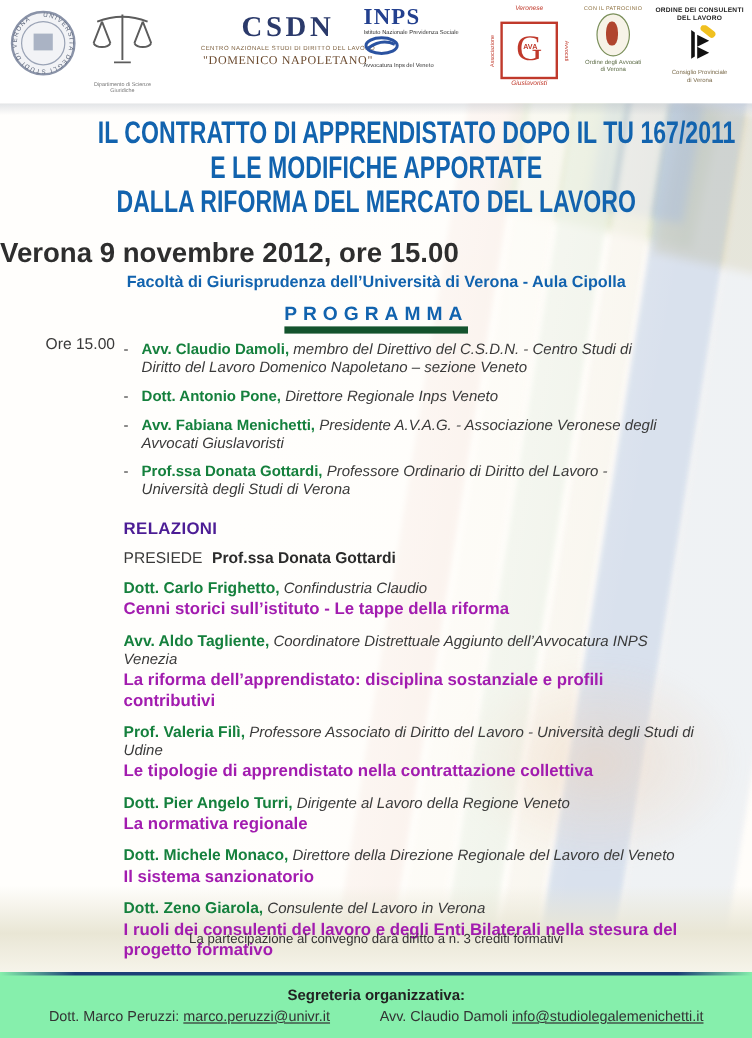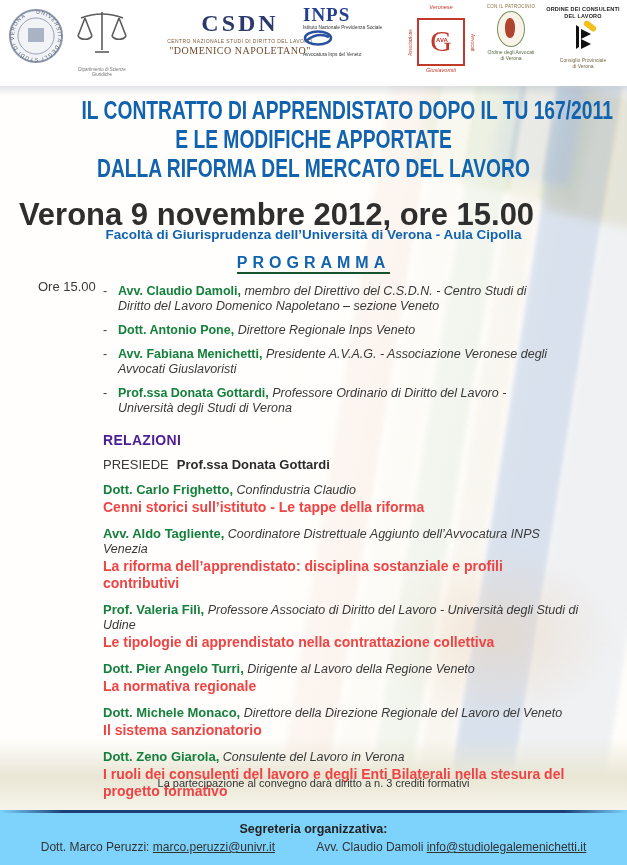--- a/index.html
+++ b/index.html
@@ -48,45 +48,45 @@
         background:radial-gradient(closest-side,#e9cdb4,rgba(233,205,180,0));filter:blur(6px);opacity:.55;}
   .fade-left{position:absolute;inset:0;background:linear-gradient(100deg,#fffefc 0%,#fffefc 34%,rgba(255,254,252,.65) 52%,rgba(255,254,252,.12) 78%);}
   .table-band{position:absolute;left:0;bottom:0;width:100%;height:72px;
         background:linear-gradient(180deg,rgba(236,233,216,0),#e9e6d5 55%,#f6f4ea);}
   .top-shadow{position:absolute;left:0;top:0;width:100%;height:10px;
         background:linear-gradient(180deg,rgba(170,178,190,.35),rgba(170,178,190,0));}
   
   .content{position:absolute;inset:0;z-index:2;}
   .title-block{position:absolute;top:96px;left:0;width:627px;text-align:center;color:#1263ae;font-weight:bold;}
   .title-line{display:block;white-space:nowrap;font-size:26px;line-height:29px;transform:scaleX(.74);transform-origin:50% 50%;letter-spacing:0px;}
-  .date-line{position:absolute;top:197px;left:0;width:553px;text-align:center;
-             font-size:31px;font-weight:bold;color:#2e2e2e;}
+  .date-line{position:absolute;top:197px;left:0;width:553px;text-align:left;
+             font-size:23px;font-weight:bold;color:#2e2e2e;}
   .venue-line{position:absolute;top:227px;left:0;width:627px;text-align:center;
              font-size:13.5px;font-weight:bold;color:#1263ae;}
   .programma{position:absolute;top:254px;left:0;width:627px;text-align:center;}
   .programma span{font-size:16px;font-weight:bold;color:#1263ae;letter-spacing:5px;
-             border-bottom:2px solid #14532d;padding-bottom:1px;}
+             border-bottom:6px solid #14532d;padding-bottom:1px;}
   .ore{position:absolute;top:279px;left:38px;font-size:13px;color:#3a3a3a;}
   .prog-col{position:absolute;top:279px;left:103px;width:478px;}
   .saluti-head{font-size:13px;font-weight:bold;color:#3a3a3a;letter-spacing:.5px;}
   .saluti-list{margin-top:5px;}
   .saluti-item{display:flex;margin-bottom:9px;font-size:12.5px;line-height:15px;width:452px;}
   .dash{width:15px;flex:none;color:#3a3a3a;}
   .sp-name{font-weight:bold;color:#15803d;}
   .sp-role{font-style:italic;color:#3a3a3a;}
   .relazioni-head{font-size:14px;font-weight:bold;color:#4c1d95;margin-top:16px;letter-spacing:.3px;}
   .presiede{margin-top:9px;font-size:13px;color:#3a3a3a;}
   .presiede .p-name{font-weight:bold;color:#2b2b2b;margin-left:8px;}
   .talk{margin-top:10px;width:478px;}
   .talk-meta{font-size:12.5px;line-height:15px;}
   .talk-meta .sp-name{font-size:13px;}
-  .talk-title{font-size:14px;font-weight:bold;color:#ef4444;line-height:17px;margin-top:1px;width:476px;}
+  .talk-title{font-size:14px;font-weight:bold;color:#a21caf;line-height:17px;margin-top:1px;width:476px;}
   .credits{position:absolute;top:777px;left:0;width:627px;text-align:center;font-size:11px;color:#333;}
   
-  .footer{position:absolute;top:810px;left:0;width:627px;height:55px;background:#7dd3fc;z-index:3;}
+  .footer{position:absolute;top:810px;left:0;width:627px;height:55px;background:#86efac;z-index:3;}
   .divider{height:3px;width:100%;
      background:linear-gradient(90deg,rgba(28,63,119,0),#1c3f77 10%,#1c3f77 90%,rgba(28,63,119,0));
      border-radius:2px;}
   .seg-head{text-align:center;font-size:12.5px;font-weight:bold;color:#222;margin-top:9px;}
   .contacts{text-align:center;font-size:12px;color:#333;margin-top:4px;}
   .contacts .email{text-decoration:underline;color:#333;cursor:pointer;}
   .c2{margin-left:38px;}
 </style>
 </head>
 <body>

